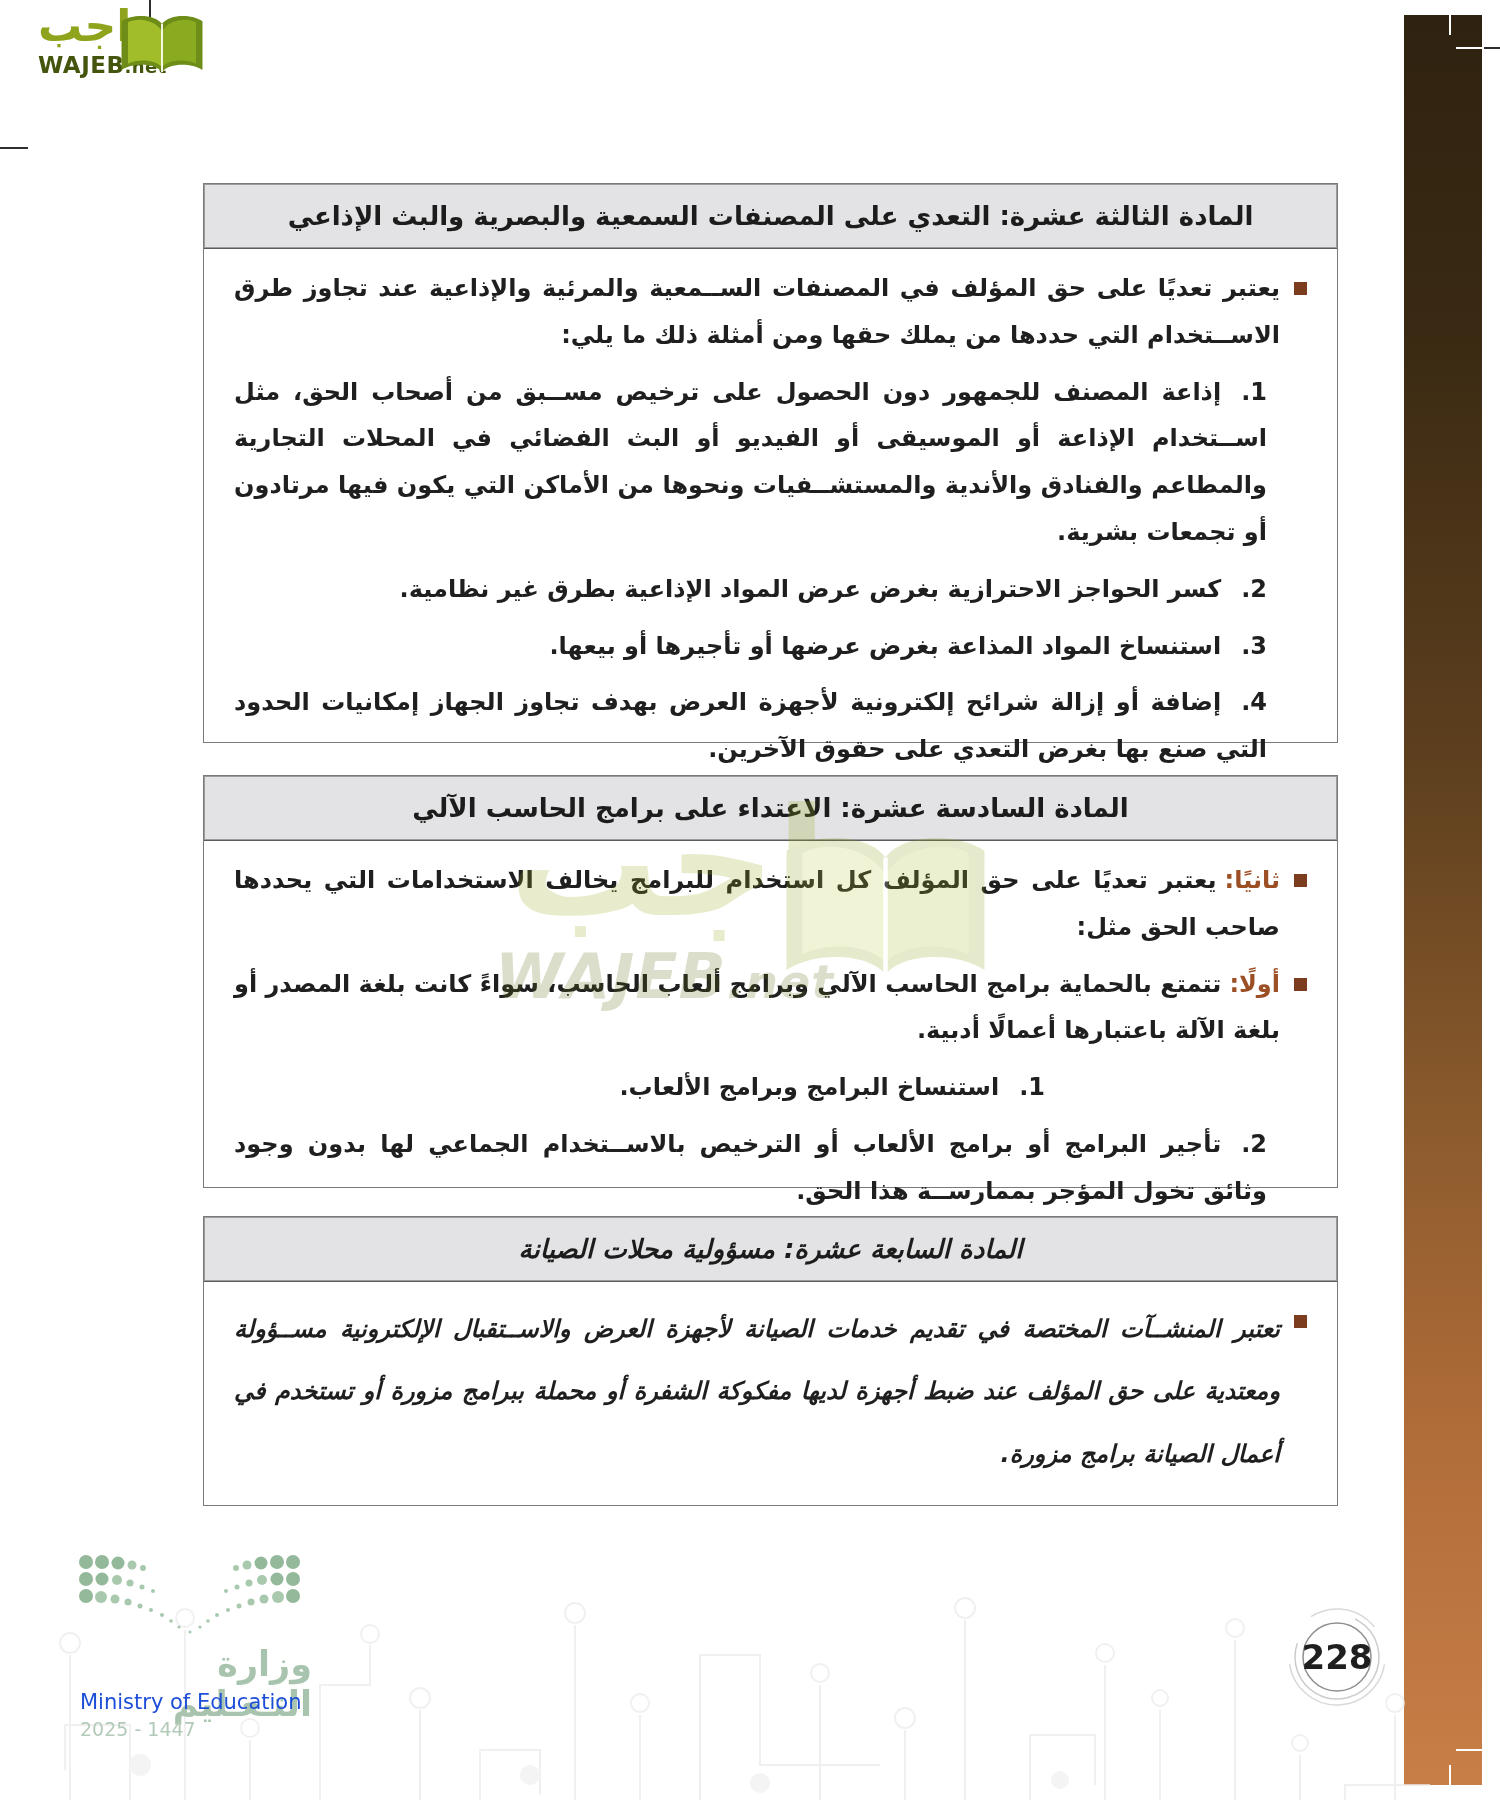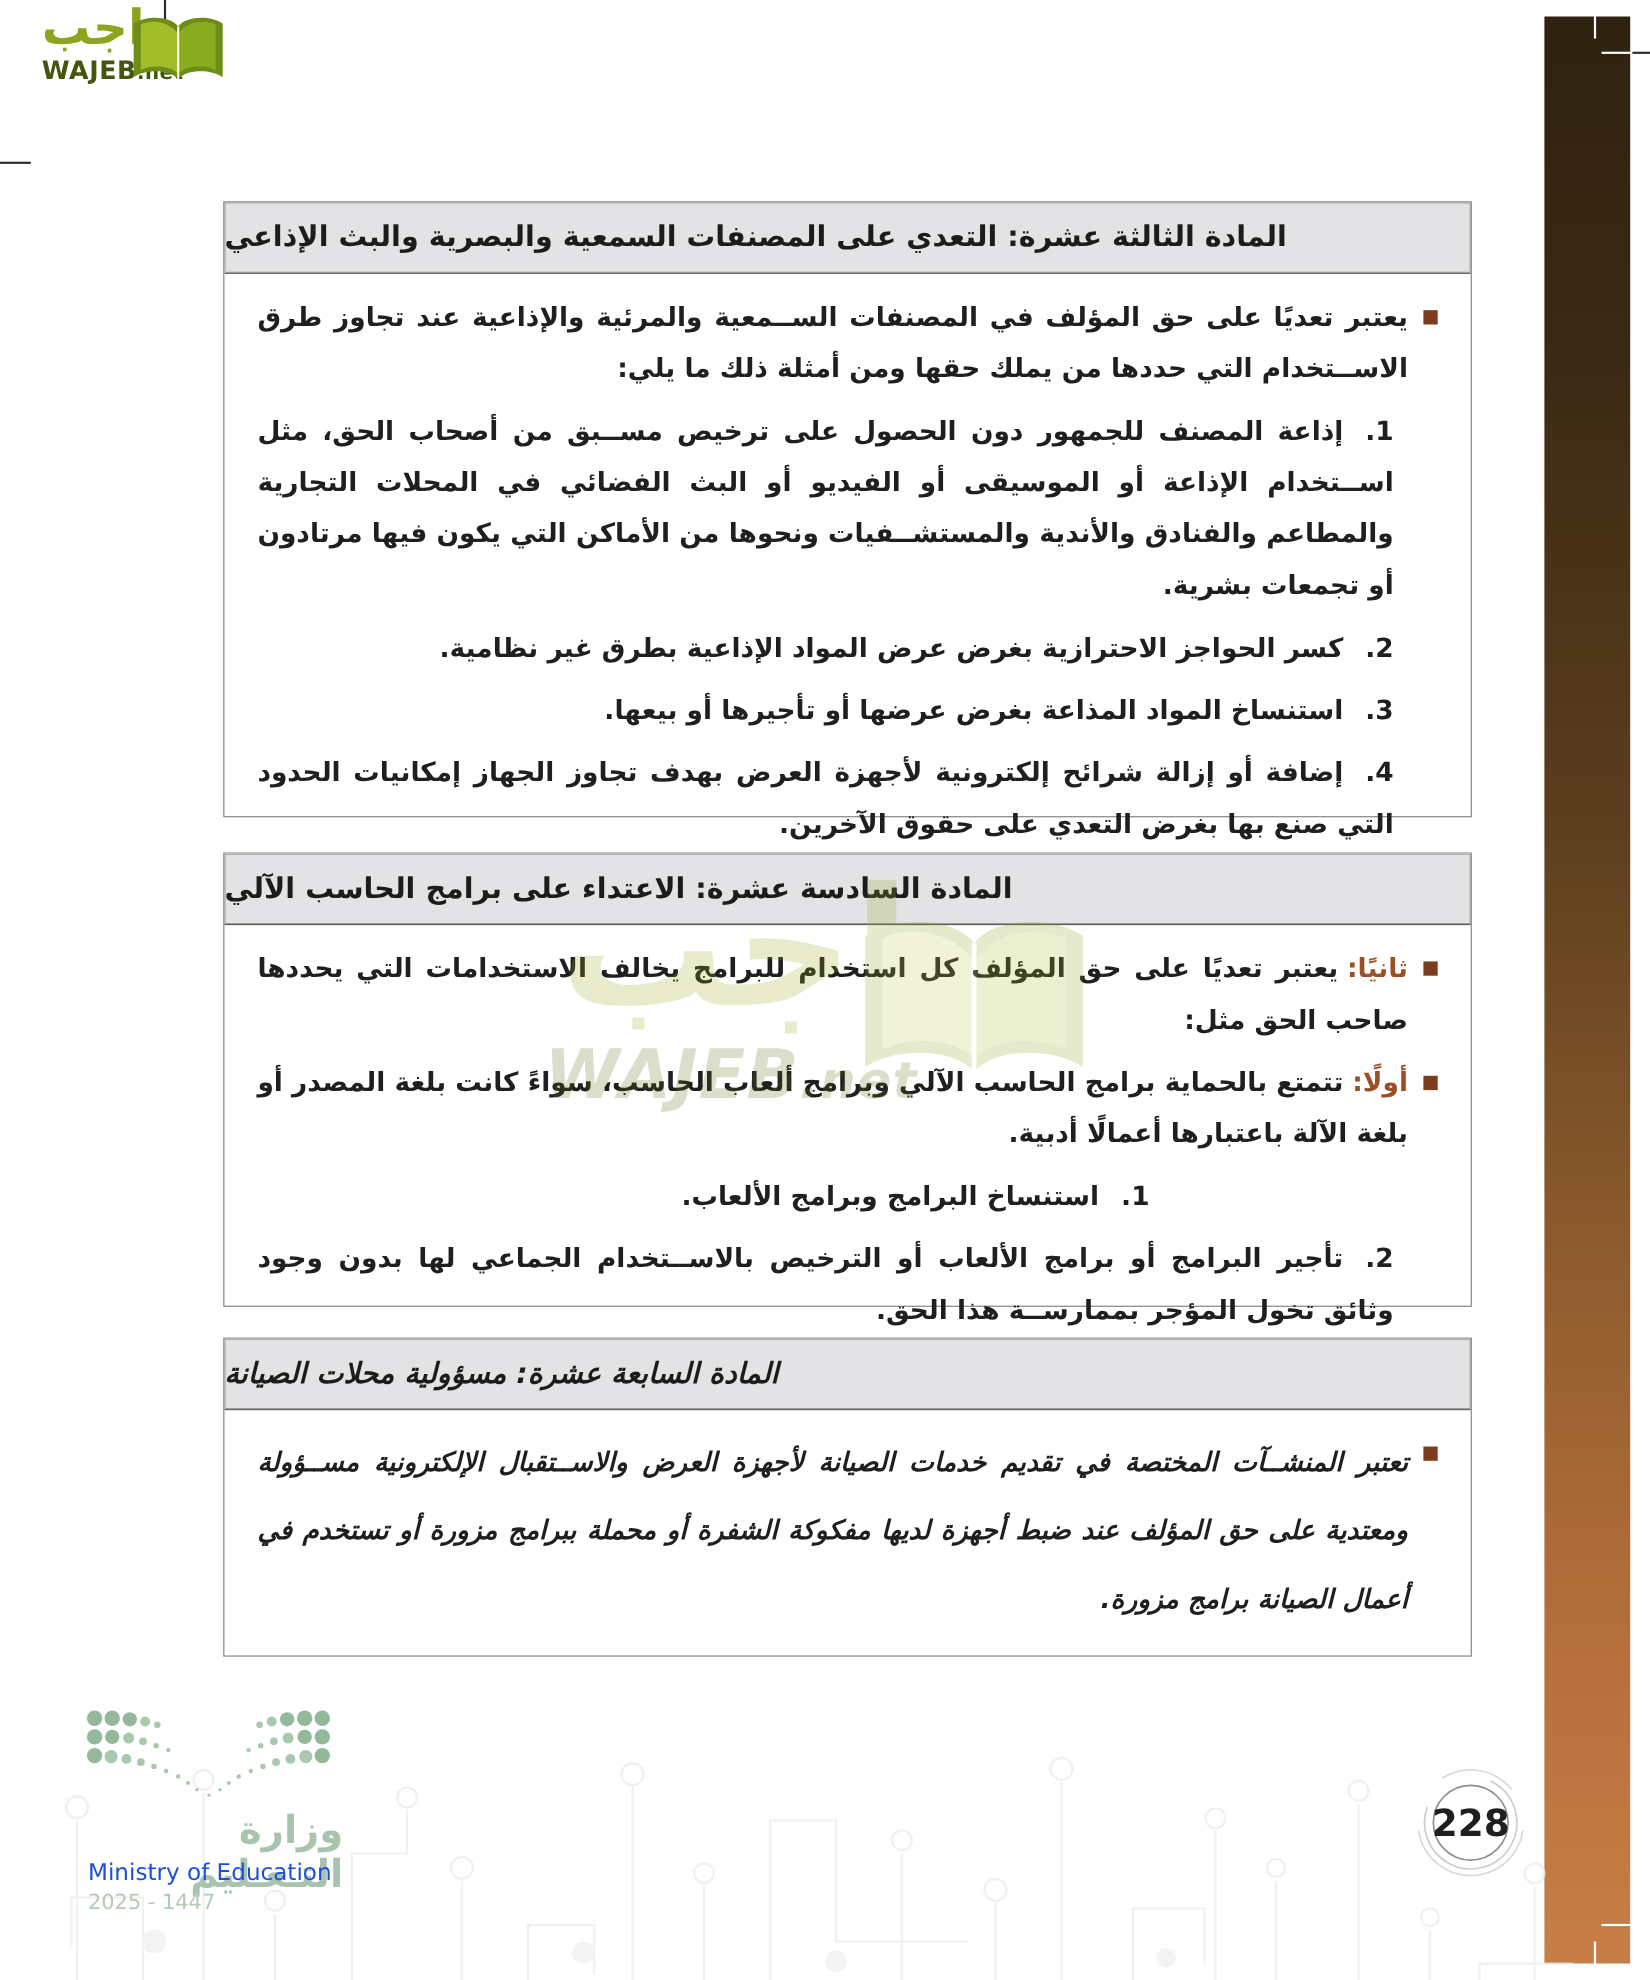--- a/index.html
+++ b/index.html
@@ -17,21 +17,21 @@
   
   .wajeb-logo{position:absolute;left:12px;top:6px;width:190px;height:88px;}
   .wajeb-ar{position:absolute;left:26px;top:-6px;font-size:44px;font-weight:bold;color:#8fa31c;direction:rtl;}
   .wajeb-net{position:absolute;left:26px;top:46px;font-size:23px;font-weight:bold;color:#44560e;letter-spacing:.5px;}
   .wajeb-net .suffix{font-size:18px;}
   .wajeb-book{position:absolute;left:104px;top:2px;width:92px;height:80px;}
 
   
   .article-box{position:absolute;left:203px;width:1135px;border:1px solid #7a7a7a;box-sizing:border-box;background:transparent;}
   .article-header{height:64px;background:#e3e3e5;border-bottom:1px solid #5c5c5c;box-shadow:inset 0 0 0 1px #9b9b9b;
-                  display:flex;align-items:center;}
+                  display:flex;align-items:center;justify-content:center;}
   .article-title{font-size:26px;font-weight:bold;color:#1c1c1c;direction:rtl;}
   .article-body{direction:rtl;padding:16px 30px 10px 30px;color:#1f1f1f;}
   .bullet-row{display:flex;gap:14px;font-size:24px;font-weight:bold;line-height:1.95;text-align:justify;margin-bottom:10px;}
   .sq{flex:none;width:13px;height:13px;background:#7c3d1e;margin-top:17px;}
   .btext{flex:1;}
   .lead{color:#9c4f24;margin-left:8px;}
   .lead:empty{margin:0;}
   .num-item{font-size:24px;font-weight:bold;line-height:1.95;text-align:justify;padding-right:40px;margin-bottom:10px;}
   .num-item .num{margin-left:20px;}
   .num-item.indent-xl{padding-right:262px;}

